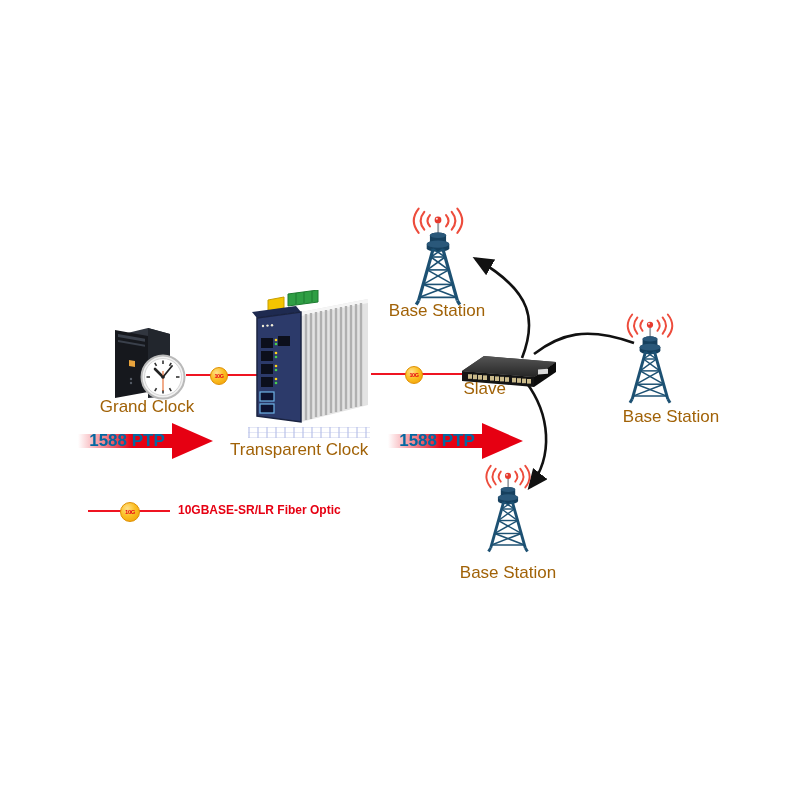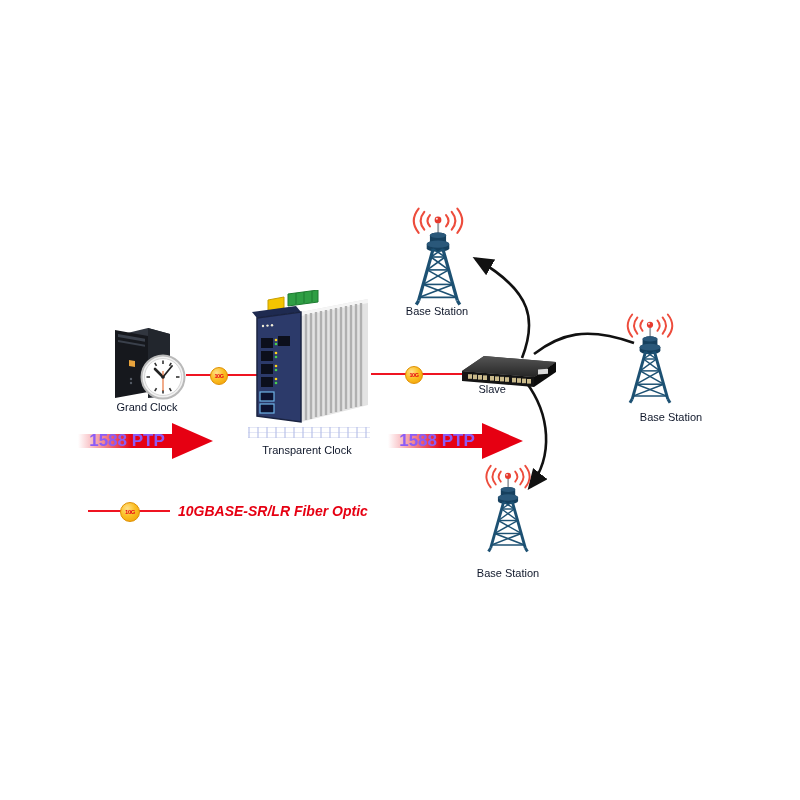--- a/index.html
+++ b/index.html
@@ -2,45 +2,44 @@
 <html><head>
 <meta charset="utf-8">
 <style>
   html,body{margin:0;padding:0;background:#ffffff;}
   #canvas{
     position:relative;width:800px;height:800px;background:#ffffff;overflow:hidden;
     font-family:"Liberation Sans", sans-serif;
   }
   .abs{position:absolute;}
   .node-label{
-    position:absolute;color:#0f172a;font-size:11px;text-align:center;
+    position:absolute;color:#a16207;font-size:17px;text-align:center;
     white-space:nowrap;line-height:16px;
   }
   .badge{
     position:absolute;border-radius:50%;
     background:radial-gradient(circle at 35% 30%, #ffe08a 0%, #fbbf24 45%, #f09b00 100%);
     border:1px solid #e08f00;
     color:#e60012;font-weight:bold;font-size:5.5px;letter-spacing:-0.5px;
     display:flex;align-items:center;justify-content:center;
   }
   .ptp-arrow{position:absolute;width:135px;height:38px;}
   .ptp-arrow .ptp-label{
     position:absolute;left:0;top:0;width:98px;height:38px;line-height:38px;
-    text-align:center;color:#8b5cf6;font-weight:bold;font-size:17px;white-space:nowrap;
+    text-align:center;color:#0369a1;font-weight:bold;font-size:17px;white-space:nowrap;
   }
   .faint-text{
     position:absolute;left:248px;top:427px;width:122px;height:11px;opacity:.45;filter:blur(.4px);
     background:
       repeating-linear-gradient(90deg, rgba(88,108,200,.55) 0 2px, rgba(88,108,200,0) 2px 9px),
       repeating-linear-gradient(0deg, rgba(88,108,200,.35) 0 1px, rgba(88,108,200,0) 1px 5px);
   }
   .legend-label{
-    position:absolute;left:178px;top:503px;color:#e60012;font-weight:bold;font-size:14px;
+    position:absolute;left:178px;top:503px;color:#e60012;font-weight:bold;font-size:12px;
     white-space:nowrap;
-    font-style:italic;
   }
   svg{display:block;}
   .tower-slot svg{width:100%;height:100%;}
 </style>
 </head>
 <body>
 
 <div id="canvas">
 
   <svg class="abs" style="left:0;top:0;" width="800" height="800">
@@ -137,21 +136,21 @@
         <circle cx="26" cy="80" r="1.3" fill="#49d04b"></circle>
       <circle cx="26" cy="89" r="1.3" fill="#ffd21f"></circle>
         <circle cx="26" cy="93" r="1.3" fill="#49d04b"></circle>
     </g>
     <g>
       <rect x="10" y="102" width="14" height="9" fill="#0d1230" stroke="#6fb3e8" stroke-width="1.2"></rect>
       <rect x="10" y="114" width="14" height="9" fill="#0d1230" stroke="#6fb3e8" stroke-width="1.2"></rect>
     </g>
   </svg>
   <div class="faint-text"></div>
-  <div class="node-label" style="left:247px;top:442px;width:120px;text-align:center;">Transparent Clock</div>
+  <div class="node-label" style="left:230px;top:442px;width:120px;text-align:center;">Transparent Clock</div>
 
   <svg class="abs" style="left:458px;top:344px;" width="102" height="48" viewBox="0 0 102 48">
     <polygon points="4,27 26,12 98,18 76,33" fill="#3d3d3d"></polygon>
     <polygon points="4,27 26,12 98,18 76,33" fill="url(#slvgrad)"></polygon>
     <defs>
       <linearGradient id="slvgrad" x1="0" y1="0" x2="0" y2="1">
         <stop offset="0" stop-color="#555555"></stop>
           <stop offset="1" stop-color="#262626"></stop>
       </linearGradient>
     </defs>

